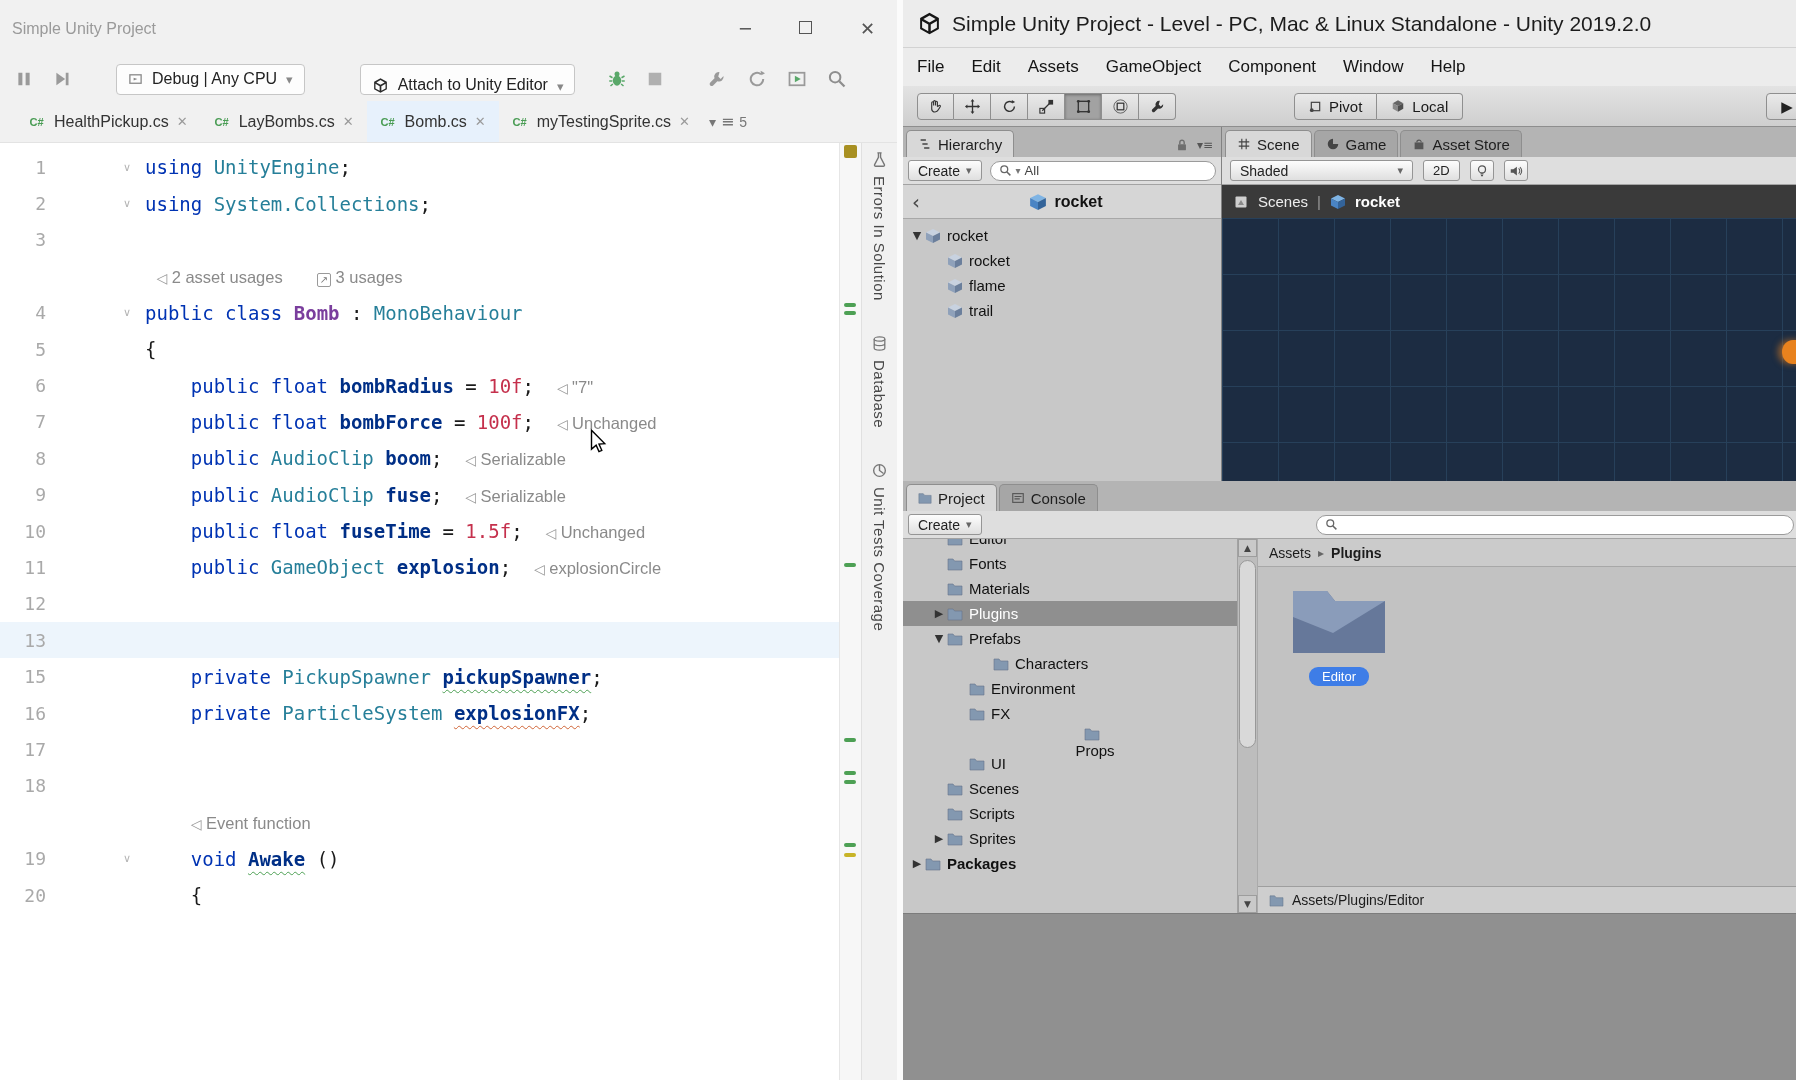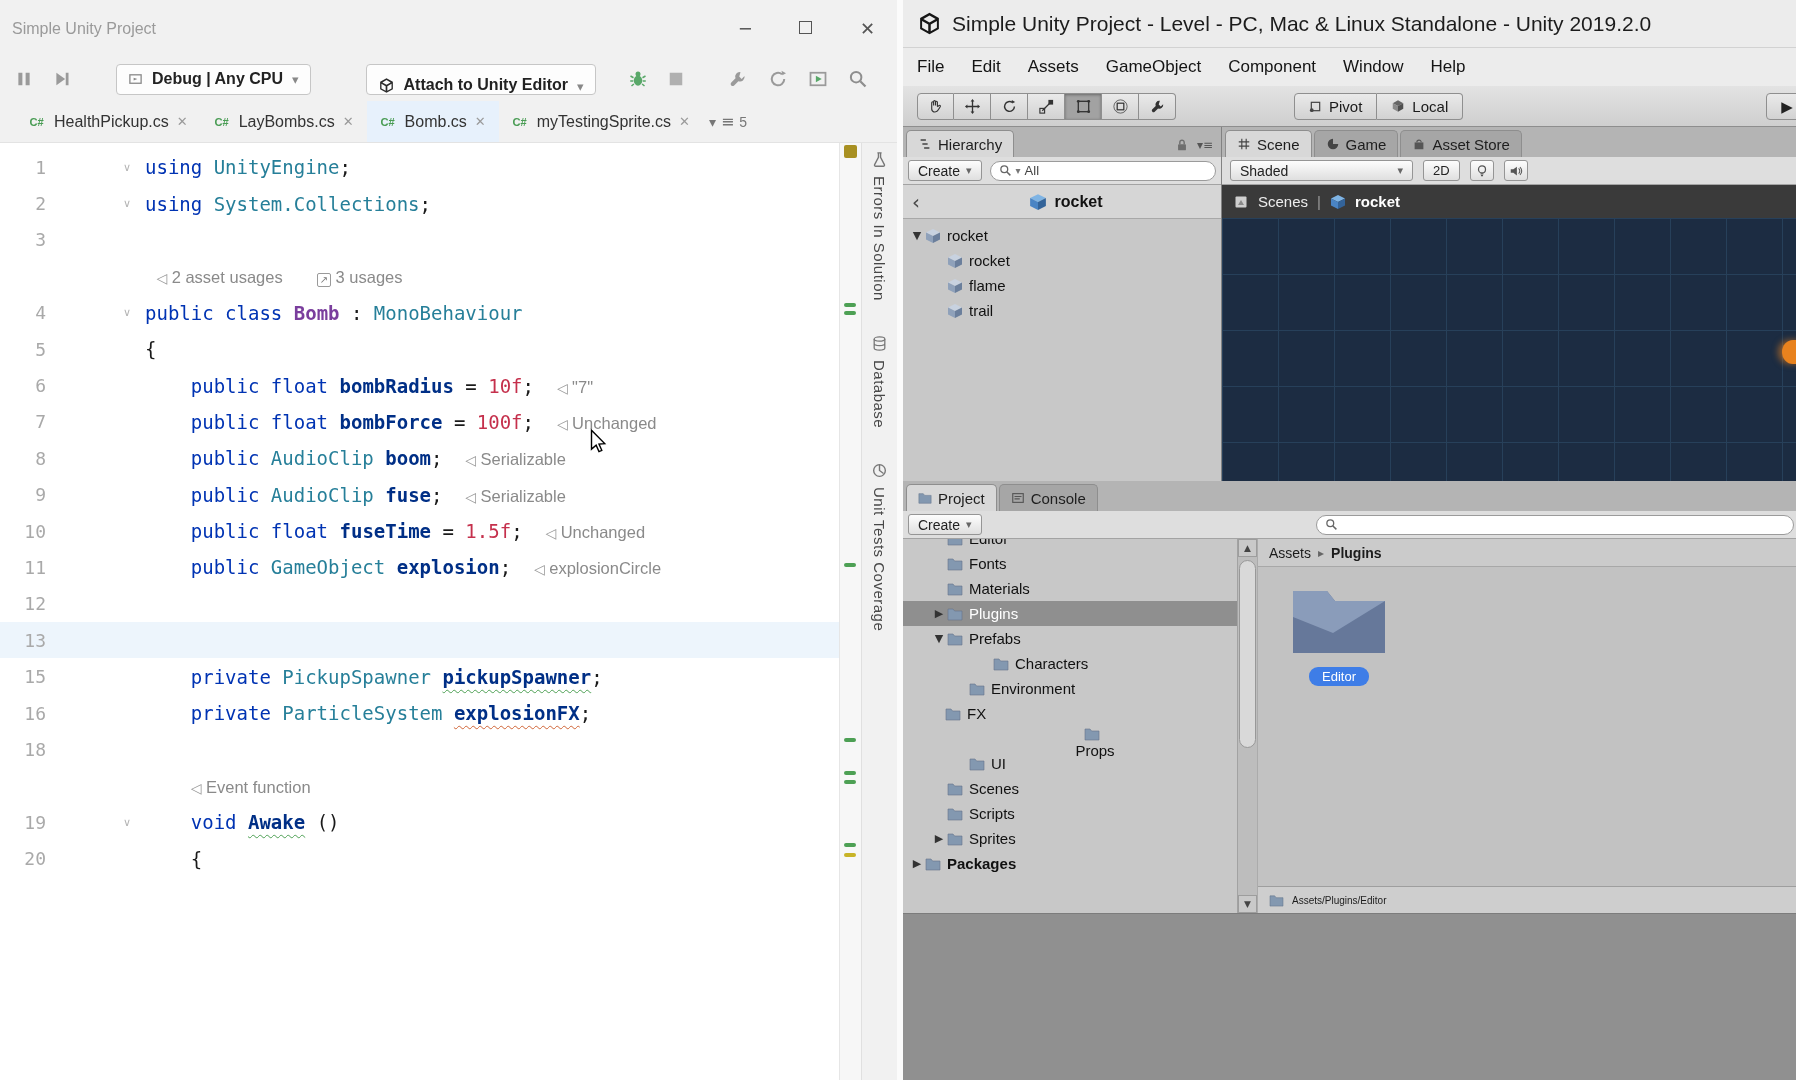--- a/index.html
+++ b/index.html
@@ -15,21 +15,21 @@
   .rider { position:absolute; left:0; top:0; width:897px; height:1080px; background:#ffffff; }
   .divider-gap { position:absolute; left:897px; top:0; width:6px; height:1080px; background:#fbfbfb; }
 
   .r-titlebar { height:57px; background:#f1f1f1; display:flex; align-items:center; padding-left:12px; position:relative; }
   .r-title { color:#9a9a9a; font-size:16px; }
   .r-winbtns { position:absolute; right:22px; top:0; height:57px; display:flex; align-items:center; gap:48px; }
   .wbtn { color:#555; font-size:18px; cursor:default; }
   .maxbox { display:inline-block; width:13px; height:13px; border:1.5px solid #555; }
 
   .r-toolbar { height:44px; background:#f1f1f1; display:flex; align-items:center; gap:16px; padding:0 14px; }
-  .dd { height:31px; border:1px solid #c6c6c6; border-radius:4px; background:#fdfdfd; display:flex; align-items:center; gap:9px; padding:0 11px; font-size:16px; color:#222;font-weight:bold; }
+  .dd { height:31px; border:1px solid #c6c6c6; border-radius:4px; background:#fdfdfd; display:flex; align-items:center; gap:9px; padding:0 11px; font-size:16px; color:#222; }
   .dd .caret { color:#888; font-size:13px; }
   .dd-config { margin-left:28px; }
   .dd-attach { margin-left:39px;align-items:flex-end; }
   .grp-mid { margin-left:16px; display:flex; gap:18px; align-items:center; }
   .grp-right { margin-left:26px; display:flex; gap:20px; align-items:center; }
 
   .r-tabs { height:42px; background:#f1f1f1; display:flex; align-items:stretch; padding-left:16px; border-bottom:1px solid #e3e3e3; position:relative; }
   .rtab { display:flex; align-items:center; gap:8px; padding:0 13px; font-size:16px; color:#333; }
   .rtab.active { background:#e7f1fc; }
   .rtab-close { color:#9a9a9a; font-size:13px; }
@@ -134,21 +134,21 @@
   .sarr { height:18px; background:#c9c9c9; border:1px solid #9d9d9d; font-size:9px; color:#444; display:flex; align-items:center; justify-content:center; }
   .strack { flex:1; position:relative; }
   .sthumb { position:absolute; left:1px; right:1px; top:3px; height:188px; background:#d9d9d9; border:1px solid #989898; border-radius:9px; }
   .ppane { flex:1; display:flex; flex-direction:column; background:#c2c2c2; border-left:1px solid #ababab; min-width:0; }
   .pcrumb { height:28px; background:#cbcbcb; border-bottom:1px solid #a8a8a8; display:flex; align-items:center; gap:7px; padding:0 11px; font-size:14px; color:#1c1c1c; flex:none; }
   .pcrumb .sep { color:#666; font-size:12px; }
   .pcontent { flex:1; position:relative; }
   .bigfolder { position:absolute; left:26px; top:14px; width:110px; text-align:center; }
   .bigfolder .icn { width:100px; height:80px; }
   .pill { display:inline-block; margin-top:6px; background:#3E7DE7; color:#fff; font-size:13px; border-radius:9px; padding:2px 13px; }
-  .ppath { height:27px; background:#cecece; border-top:1px solid #9e9e9e; display:flex; align-items:center; gap:8px; padding:5px 11px; font-size:10px; color:#1c1c1c; flex:none; }
+  .ppath { height:27px; background:#cecece; border-top:1px solid #9e9e9e; display:flex; align-items:center; gap:8px; padding:5px 11px; font-size:14px; color:#1c1c1c; flex:none; }
   .ppath .icn { width:15px; height:13px; }
   .u-bottomstrip { flex:1; background:#909090; border-top:1px solid #7c7c7c; }
 
   .cursor { position:absolute; left:585px; top:428px; width:26px; height:26px; z-index:99; }
 </style>
 </head>
 <body>
 
 <div class="screen">
 
@@ -276,20 +276,21 @@
           <div class="code-row"><span class="ln">6</span><span class="fold glyph"></span><span class="code-text"><span class="tk-pl">    </span><span class="tk-k">public</span><span class="tk-pl"> </span><span class="tk-k">float</span><span class="tk-pl"> </span><span class="tk-fld">bombRadius</span><span class="tk-pl"> = </span><span class="tk-num">10f</span><span class="tk-pl">;  </span><span class="tk-hicon">◁ </span><span class="tk-hint">"7"</span></span></div>
           <div class="code-row"><span class="ln">7</span><span class="fold glyph"></span><span class="code-text"><span class="tk-pl">    </span><span class="tk-k">public</span><span class="tk-pl"> </span><span class="tk-k">float</span><span class="tk-pl"> </span><span class="tk-fld">bombForce</span><span class="tk-pl"> = </span><span class="tk-num">100f</span><span class="tk-pl">;  </span><span class="tk-hicon">◁ </span><span class="tk-hint">Unchanged</span></span></div>
           <div class="code-row"><span class="ln">8</span><span class="fold glyph"></span><span class="code-text"><span class="tk-pl">    </span><span class="tk-k">public</span><span class="tk-pl"> </span><span class="tk-ty">AudioClip</span><span class="tk-pl"> </span><span class="tk-fld">boom</span><span class="tk-pl">;  </span><span class="tk-hicon">◁ </span><span class="tk-hint">Serializable</span></span></div>
           <div class="code-row"><span class="ln">9</span><span class="fold glyph"></span><span class="code-text"><span class="tk-pl">    </span><span class="tk-k">public</span><span class="tk-pl"> </span><span class="tk-ty">AudioClip</span><span class="tk-pl"> </span><span class="tk-fld">fuse</span><span class="tk-pl">;  </span><span class="tk-hicon">◁ </span><span class="tk-hint">Serializable</span></span></div>
           <div class="code-row"><span class="ln">10</span><span class="fold glyph"></span><span class="code-text"><span class="tk-pl">    </span><span class="tk-k">public</span><span class="tk-pl"> </span><span class="tk-k">float</span><span class="tk-pl"> </span><span class="tk-fld">fuseTime</span><span class="tk-pl"> = </span><span class="tk-num">1.5f</span><span class="tk-pl">;  </span><span class="tk-hicon">◁ </span><span class="tk-hint">Unchanged</span></span></div>
           <div class="code-row"><span class="ln">11</span><span class="fold glyph"></span><span class="code-text"><span class="tk-pl">    </span><span class="tk-k">public</span><span class="tk-pl"> </span><span class="tk-ty">GameObject</span><span class="tk-pl"> </span><span class="tk-fld">explosion</span><span class="tk-pl">;  </span><span class="tk-hicon">◁ </span><span class="tk-hint">explosionCircle</span></span></div>
           <div class="code-row"><span class="ln">12</span><span class="fold glyph"></span><span class="code-text"></span></div>
           <div class="code-row caret-line"><span class="ln">13</span><span class="fold glyph"></span><span class="code-text"></span></div>
           <div class="code-row"><span class="ln">15</span><span class="fold glyph"></span><span class="code-text"><span class="tk-pl">    </span><span class="tk-k">private</span><span class="tk-pl"> </span><span class="tk-ty">PickupSpawner</span><span class="tk-pl"> </span><span class="tk-fldg">pickupSpawner</span><span class="tk-pl">;</span></span></div>
           <div class="code-row"><span class="ln">16</span><span class="fold glyph"></span><span class="code-text"><span class="tk-pl">    </span><span class="tk-k">private</span><span class="tk-pl"> </span><span class="tk-ty">ParticleSystem</span><span class="tk-pl"> </span><span class="tk-fldr">explosionFX</span><span class="tk-pl">;</span></span></div>
+          <div class="code-row"><span class="ln">17</span><span class="fold glyph"></span><span class="code-text"></span></div>
           <div class="code-row"><span class="ln">18</span><span class="fold glyph"></span><span class="code-text"></span></div>
           <div class="code-row"><span class="ln"></span><span class="fold glyph"></span><span class="code-text"><span class="tk-pl">    </span><span class="tk-hicon">◁ </span><span class="tk-hint">Event function</span></span></div>
           <div class="code-row"><span class="ln">19</span><span class="fold glyph">∨</span><span class="code-text"><span class="tk-pl">    </span><span class="tk-k">void</span><span class="tk-pl"> </span><span class="tk-mth">Awake</span><span class="tk-pl"> ()</span></span></div>
           <div class="code-row"><span class="ln">20</span><span class="fold glyph"></span><span class="code-text"><span class="tk-pl">    {</span></span></div>
         </div>
       <div class="r-stripe">
           <div class="smark" style="top: 2px; width: 13px; height: 13px; background: rgb(168, 144, 34);"></div>
           <div class="smark" style="top: 160px; width: 12px; height: 4px; background: rgb(77, 160, 84);"></div>
           <div class="smark" style="top: 168px; width: 12px; height: 4px; background: rgb(77, 160, 84);"></div>
           <div class="smark" style="top: 420px; width: 12px; height: 4px; background: rgb(77, 160, 84);"></div>
@@ -708,21 +709,21 @@
               </div>
               <div class="trow" style="padding-left: 50px;">
                 <span class="arr glyph"></span>
                 <span class="icn" style="width: 16px; height: 16px;">
                   <svg viewBox="0 0 16 14">
                     <path d="M1 2 h5 l1.6 2 H15 v9 H1z" fill="#8398B0" stroke="#64748C" stroke-width="0.6"></path>
                   </svg>
                 </span>
                 <span class="lbl">Environment</span>
               </div>
-              <div class="trow" style="padding-left: 26px;">
+              <div class="trow" style="padding-left: 50px;">
                 <span class="arr glyph"></span>
                 <span class="icn" style="width: 16px; height: 16px;">
                   <svg viewBox="0 0 16 14">
                     <path d="M1 2 h5 l1.6 2 H15 v9 H1z" fill="#8398B0" stroke="#64748C" stroke-width="0.6"></path>
                   </svg>
                 </span>
                 <span class="lbl">FX</span>
               </div>
               <div class="trow" style="padding-left: 50px; flex-direction: column;">
                 <span class="arr glyph"></span>

